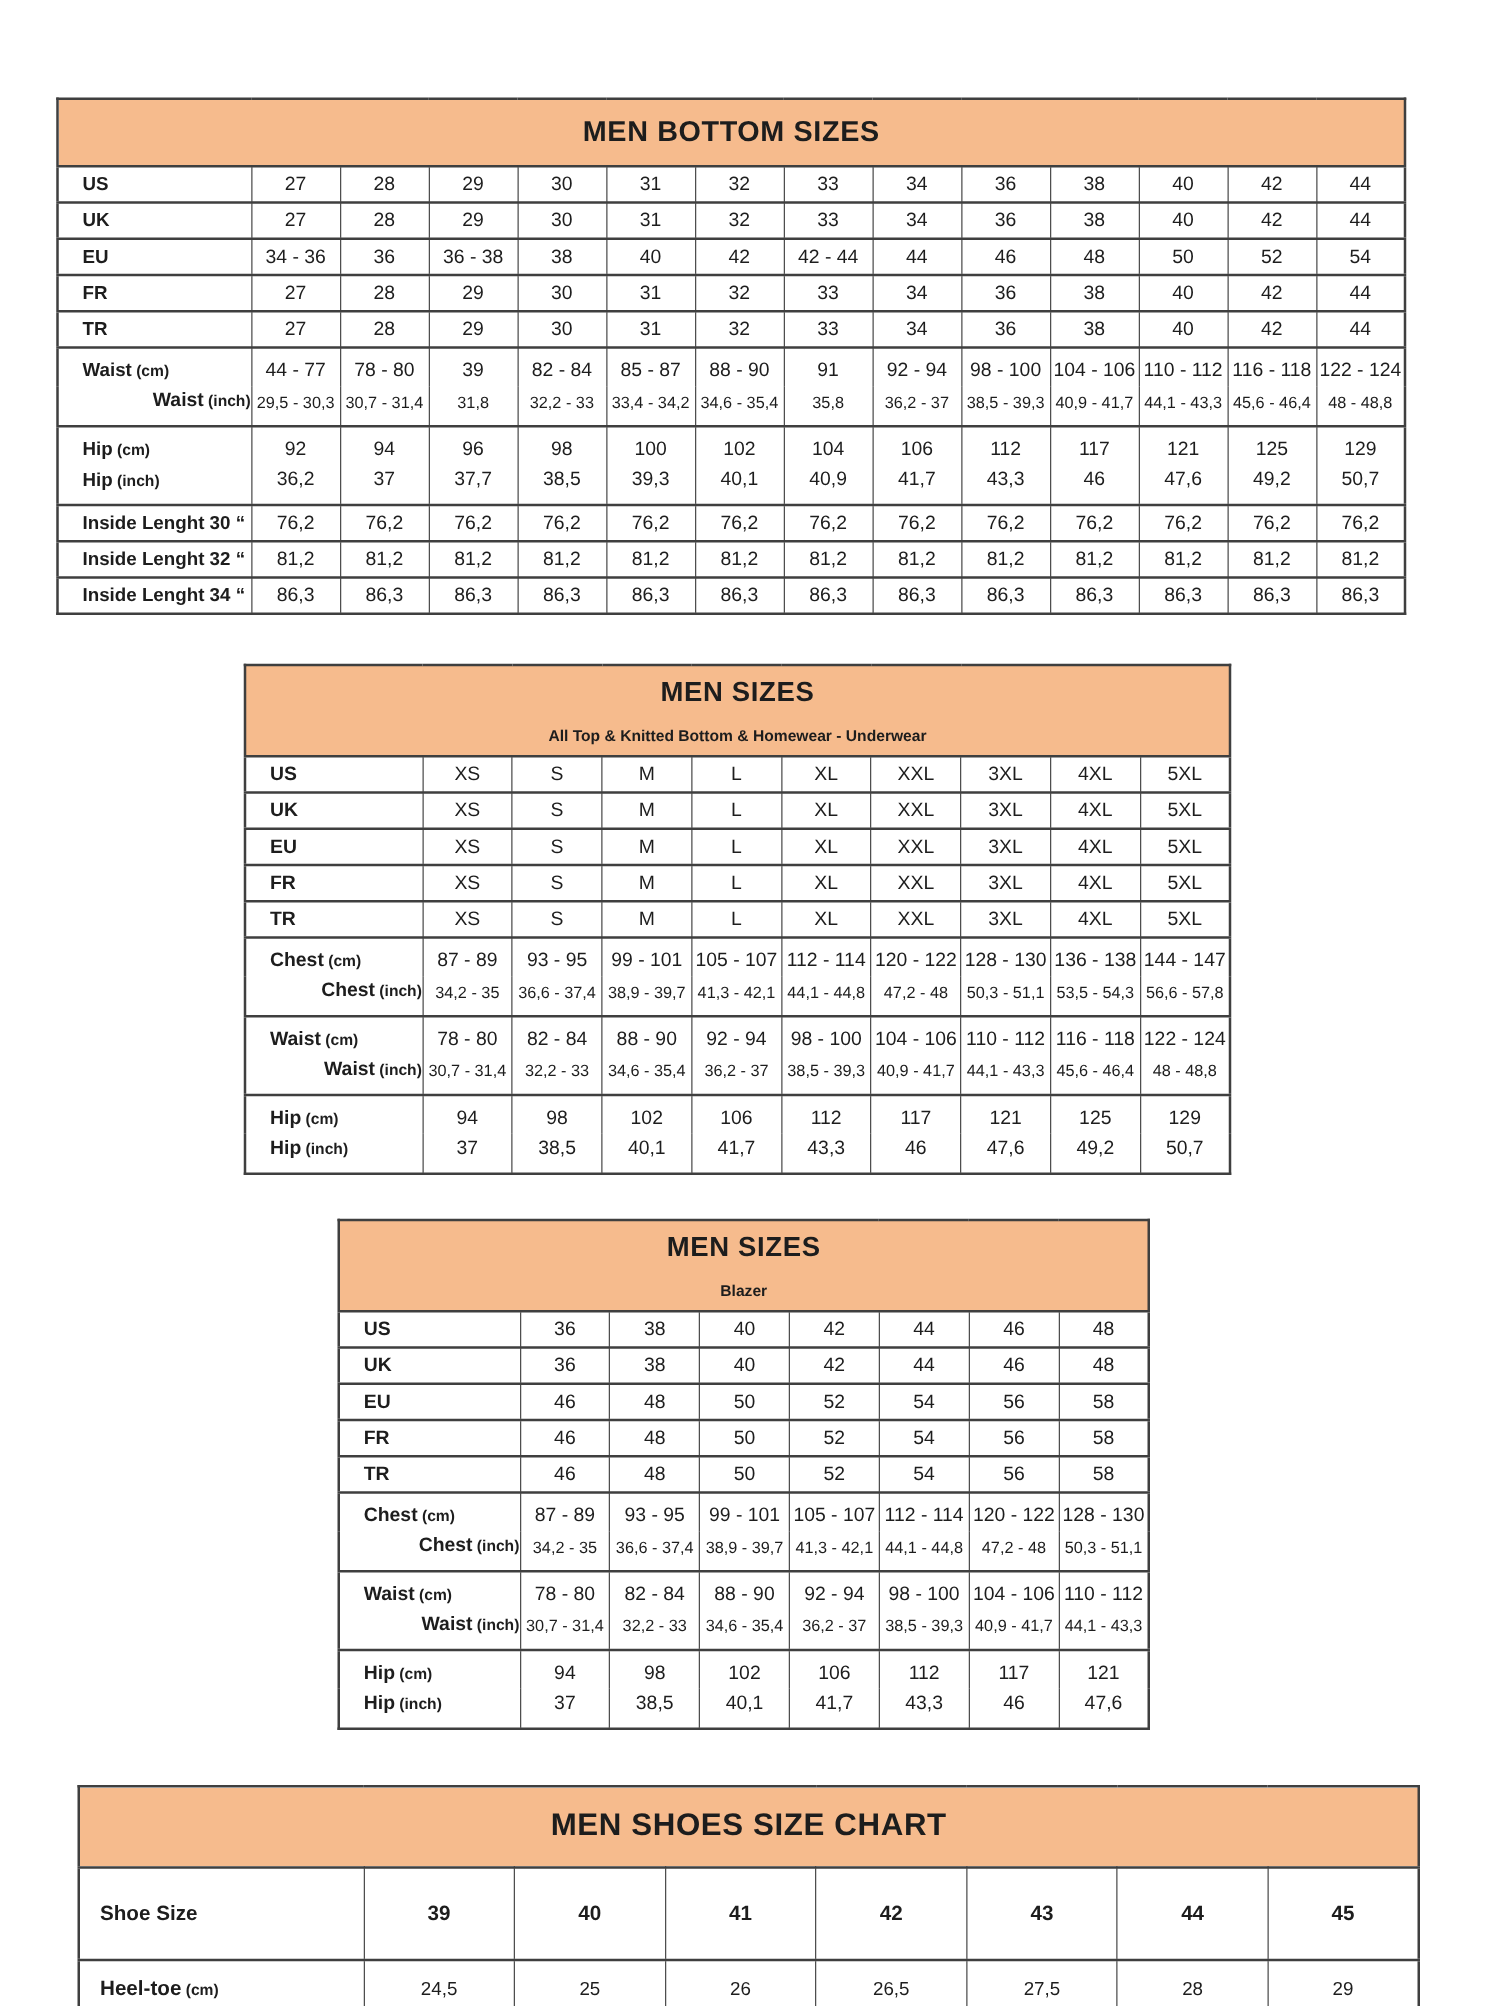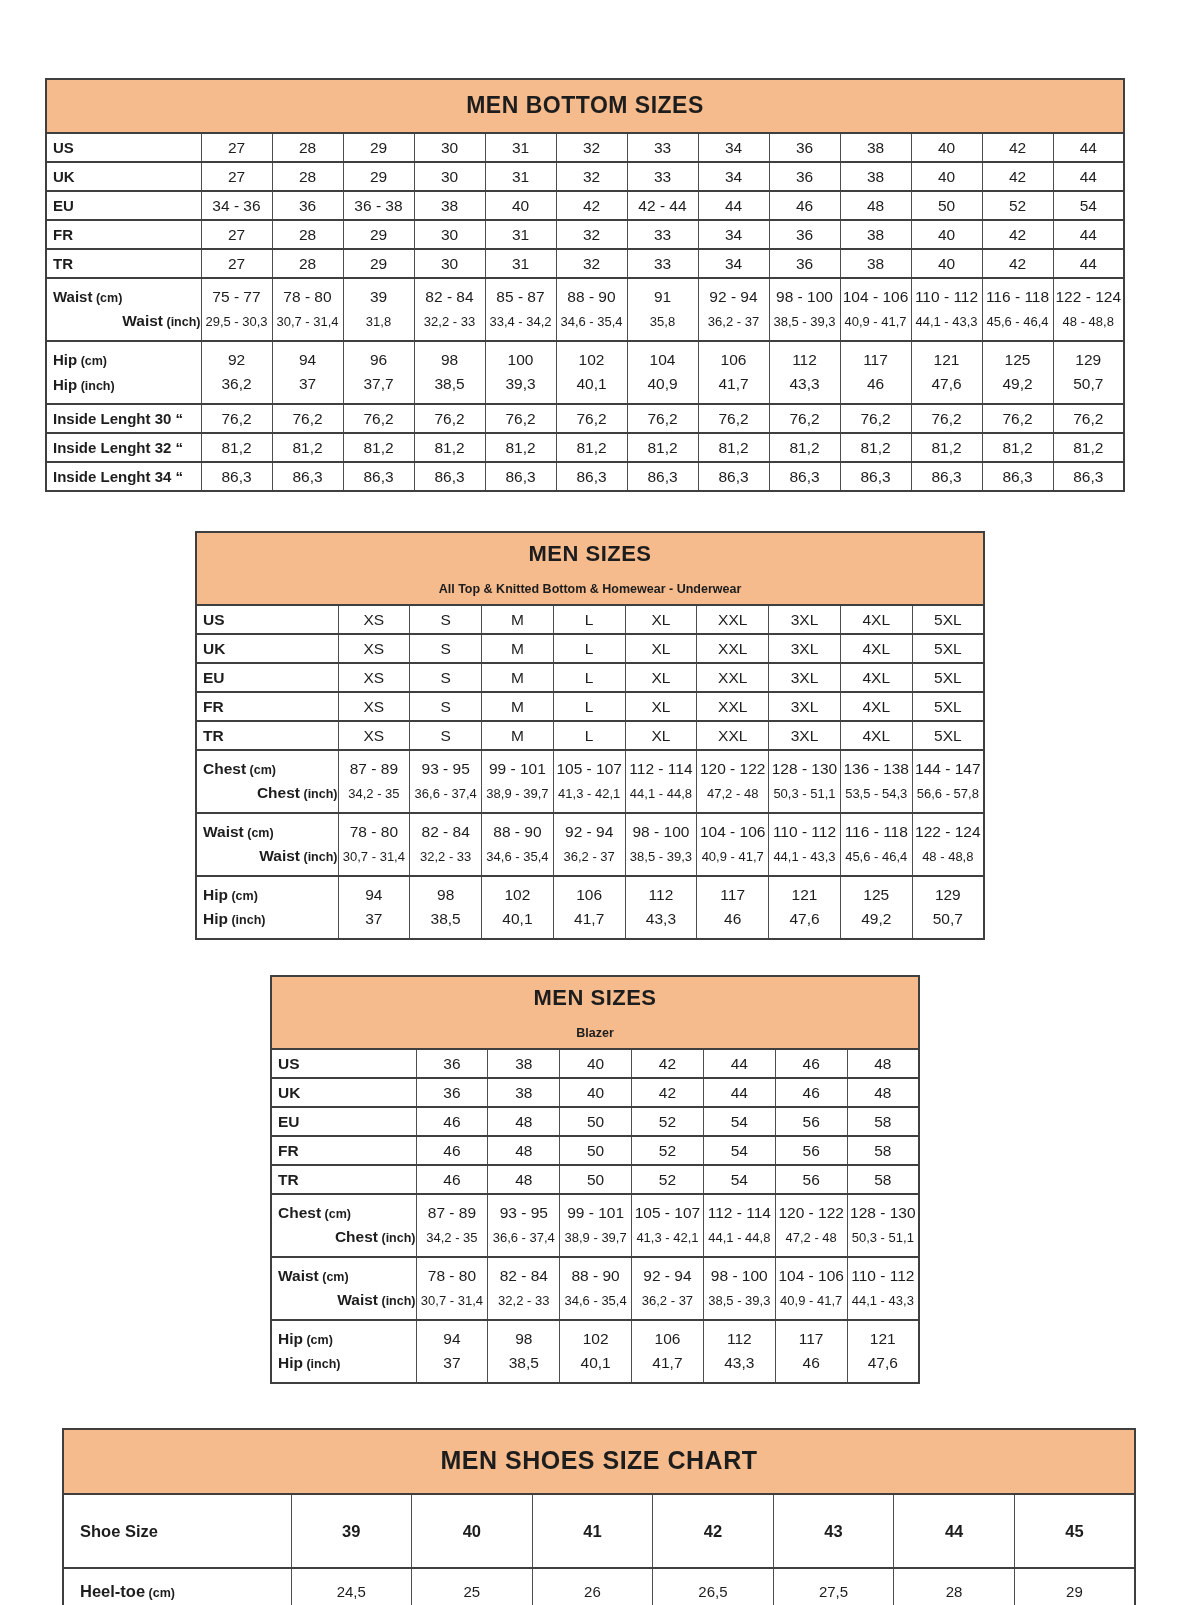--- a/index.html
+++ b/index.html
@@ -26,21 +26,21 @@
   td {
     text-align: center;
     font-size: 15.5px;
     padding: 0;
     overflow: hidden;
     white-space: nowrap;
   }
   td + td { border-left: 1.5px solid var(--vborder); }
   td.label-cell {
     text-align: left;
-    padding-left: 6px;
+    padding-left: 19px;
     font-weight: bold;
     border-left: none;
   }
   .unit { font-size: 12.5px; font-weight: bold; }
   thead td {
     background: var(--band);
     border-left: none;
     text-align: center;
     padding: 10px 0 12px 0;
   }
@@ -195,21 +195,21 @@
         <td>36</td>
         <td>38</td>
         <td>40</td>
         <td>42</td>
         <td>44</td>
       </tr>
     </tbody>
     <tbody class="pair">
       <tr class="line-top">
         <td class="label-cell"><span>Waist</span><span class="unit"> (cm)</span></td>
-        <td>75 - 77</td>
+        <td>44 - 77</td>
         <td>78 - 80</td>
         <td>39</td>
         <td>82 - 84</td>
         <td>85 - 87</td>
         <td>88 - 90</td>
         <td>91</td>
         <td>92 - 94</td>
         <td>98 - 100</td>
         <td>104 - 106</td>
         <td>110 - 112</td>

